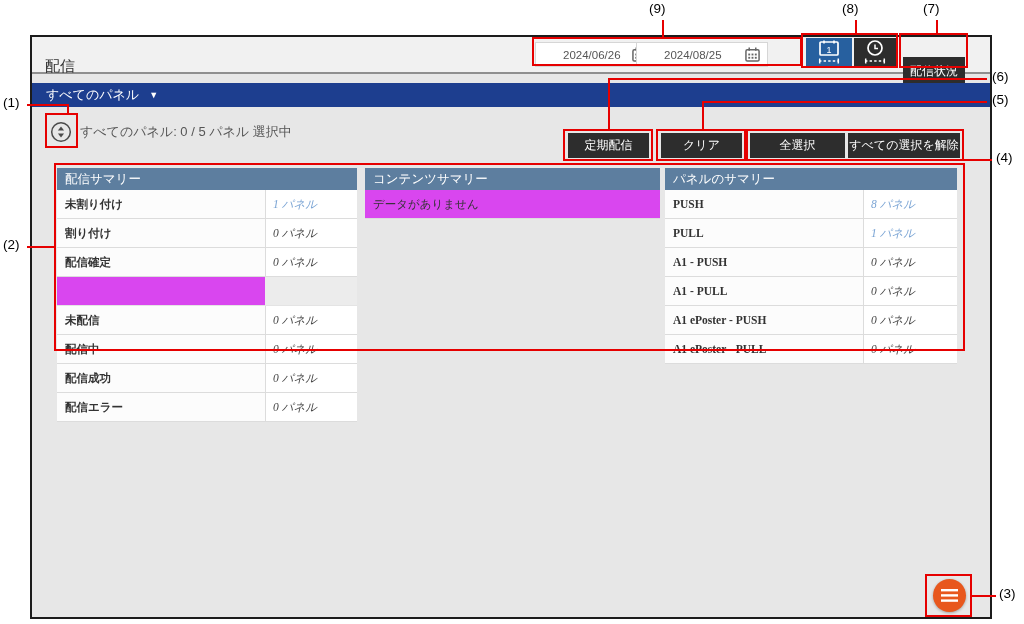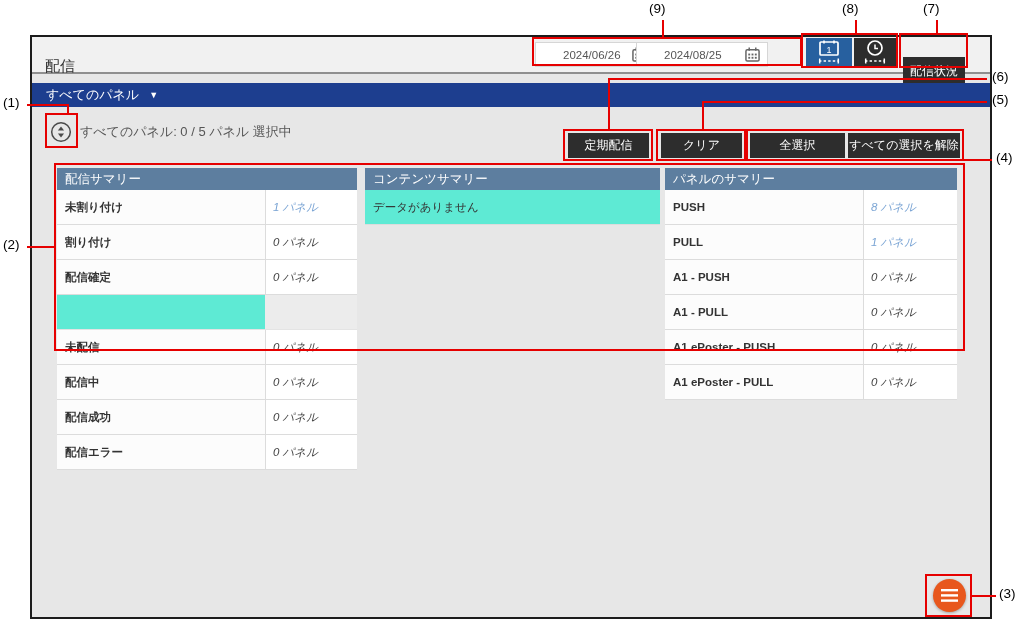--- a/index.html
+++ b/index.html
@@ -56,31 +56,31 @@
   #btn-select-all{left:718px;width:95px;}
   #btn-deselect-all{left:816px;width:112px;}
 
   
   .stable{position:absolute;top:131px;background:transparent;}
   #table-delivery{left:25px;width:300px;}
   #table-content{left:333px;width:295px;}
   #table-panel{left:633px;width:292px;}
   .thead{height:22px;background:var(--table-header-blue);color:#fff;font-size:12.5px;
     display:flex;align-items:center;padding-left:8px;}
-  .trow{display:flex;height:35px;background:#fff;border-bottom:1px solid #dcdcdc;}
+  .trow{display:flex;height:29px;background:#fff;border-bottom:1px solid #dcdcdc;font-family:Liberation Serif, serif;}
   .trow .lbl{flex:none;display:flex;align-items:center;padding-left:8px;
     font-size:11.5px;font-weight:bold;color:#333;background:#fcfcfc;}
   #table-delivery .lbl{width:208px;}
   #table-panel .lbl{width:198px;}
   .trow .val{flex:1;display:flex;align-items:center;padding-left:7px;
     font-size:11.5px;font-style:italic;color:#444;background:#fff;
     border-left:1px solid #dcdcdc;}
   .trow .val.link{color:var(--link-blue);cursor:pointer;}
   .trow.sep{background:#ececec;border-bottom:1px solid #e4e4e4;}
-  .trow.single .lbl{width:100%;font-weight:normal;background:#5eead4;}
+  .trow.single .lbl{width:100%;font-weight:normal;background:#d946ef;}
 
   
   .fab{position:absolute;left:901px;top:542px;width:33px;height:33px;border-radius:50%;
     background:var(--fab-orange);display:flex;align-items:center;justify-content:center;
     cursor:pointer;box-shadow:0 1px 3px rgba(0,0,0,.3);}
 
   
   .ann-box{position:absolute;border:2px solid var(--annotation-red);pointer-events:none;}
   .ann-line{position:absolute;background:var(--annotation-red);pointer-events:none;}
   .ann-label{position:absolute;font-size:13.5px;color:#000;pointer-events:none;}

